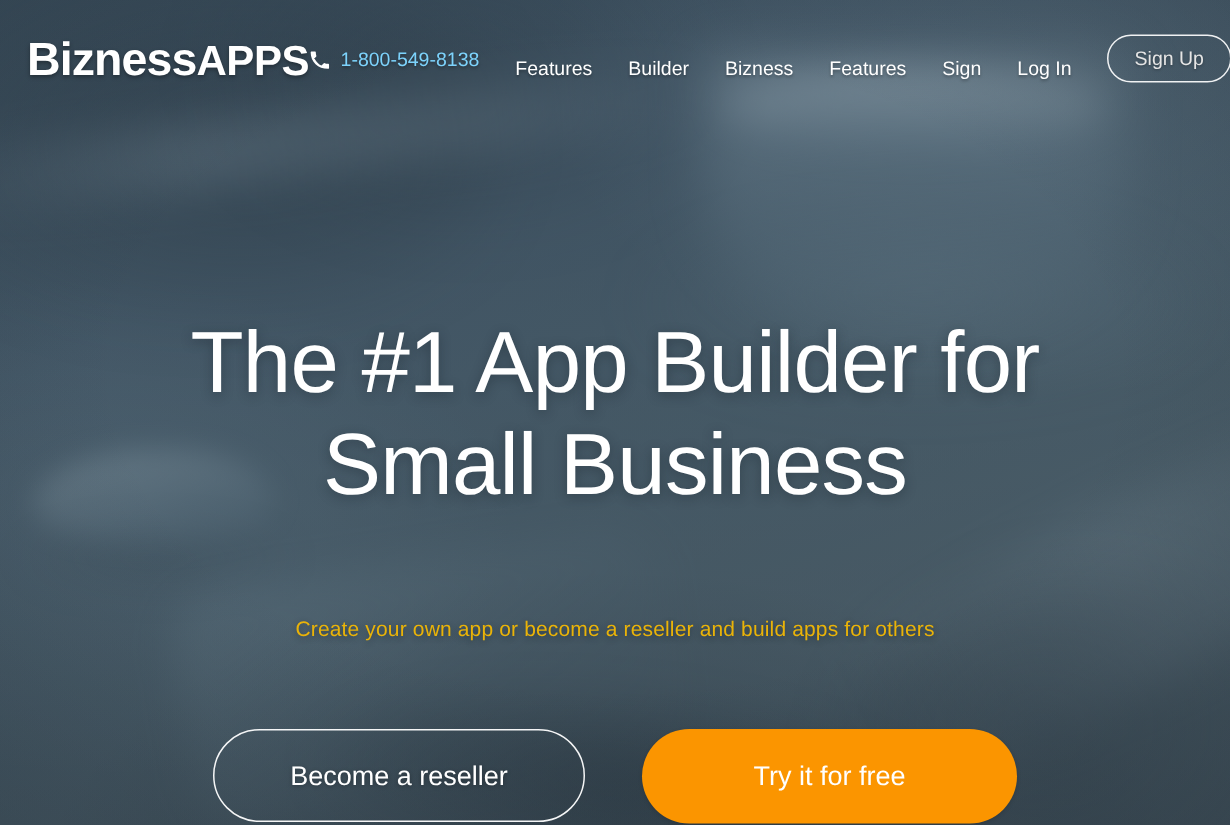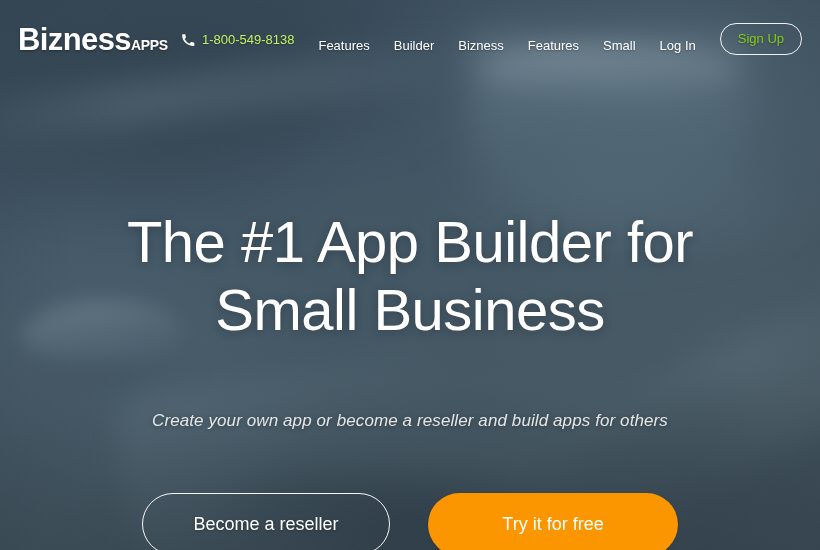--- a/index.html
+++ b/index.html
@@ -197,36 +197,36 @@
     display: flex;
     align-items: baseline;
   }
   .logo-main {
     font-size: 31px;
     font-weight: 600;
     letter-spacing: -0.6px;
     line-height: 1;
   }
   .logo-sub {
-    font-size: 14px;
+    font-size: 28px;
     font-weight: 600;
     letter-spacing: -0.3px;
     line-height: 1;
   }
 
   .nav {
     margin-left: auto;
     margin-right: 18px;
     display: flex;
     align-items: center;
   }
   .nav-phone {
     display: flex;
     align-items: flex-end;
-    color: #bef264;
+    color: #7dd3fc;
     font-size: 13px;
     margin-right: 24px;
     white-space: nowrap;
     text-shadow: 0 1px 2px rgba(0,0,0,0.3);
     cursor: pointer;
   }
   .nav-phone .phone-icon {
     display: inline-flex;
     margin-right: 7px;
     line-height: 0;
@@ -234,21 +234,21 @@
   .nav-link {
     color: #ffffff;
     font-size: 13px;
     margin-right: 24px;
     white-space: nowrap;
     text-shadow: 0 1px 2px rgba(0,0,0,0.3);
     cursor: pointer;
     margin-top: 12px;
   }
   .signup-btn {
-    color: #84cc16;
+    color: #e5e5e5;
     font-size: 13px;
     padding: 8px 17px 9px;
     border: 1px solid rgba(255,255,255,0.92);
     border-radius: 20px;
     white-space: nowrap;
     background: transparent;
     cursor: pointer;
     text-shadow: 0 1px 2px rgba(0,0,0,0.3);
     line-height: 1;
   }
@@ -272,26 +272,25 @@
     width: 720px;
     color: #ffffff;
     font-size: 58px;
     font-weight: 300;
     line-height: 1.17;
     letter-spacing: -0.5px;
     text-shadow: 0 2px 8px rgba(20,30,38,0.35);
   }
   .subhead {
     margin-top: 28px;
-    color: #e5e5e5;
-    font-size: 17px;
+    color: #eab308;
+    font-size: 14px;
     font-weight: 400;
     letter-spacing: 0.1px;
     text-shadow: 0 1px 4px rgba(20,30,38,0.45);
-    font-style: italic;
   }
   .cta-row {
     margin-top: 45px;
     display: flex;
     align-items: center;
     gap: 38px;
   }
   .btn {
     font-size: 18px;
     line-height: 1;
@@ -357,21 +356,21 @@
             <path fill="#ffffff" d="M6.6 10.8c1.7 3.3 4.3 5.9 7.6 7.6l2.5-2.5c.3-.3.8-.4 1.2-.3 1.2.4 2.5.6 3.9.6.6 0 1.1.5 1.1 1.1V21c0 .6-.5 1.1-1.1 1.1C10.3 22.1 1.9 13.7 1.9 3.3c0-.6.5-1.1 1.1-1.1h3.7c.6 0 1.1.5 1.1 1.1 0 1.3.2 2.6.6 3.9.1.4 0 .8-.3 1.2l-2.5 2.4z"></path>
           </svg>
         </span>
         <span>1-800-549-8138</span>
       </div>
 
       <a class="nav-link">Features</a>
       <a class="nav-link">Builder</a>
       <a class="nav-link">Bizness</a>
       <a class="nav-link">Features</a>
-      <a class="nav-link">Small</a>
+      <a class="nav-link">Sign</a>
       <a class="nav-link">Log In</a>
 
       <button class="signup-btn">Sign Up</button>
     </div>
   </div>
 
   <div class="hero">
     <h1 class="headline">The #1 App Builder for Small Business</h1>
     <p class="subhead">Create your own app or become a reseller and build apps for others</p>
     <div class="cta-row">

